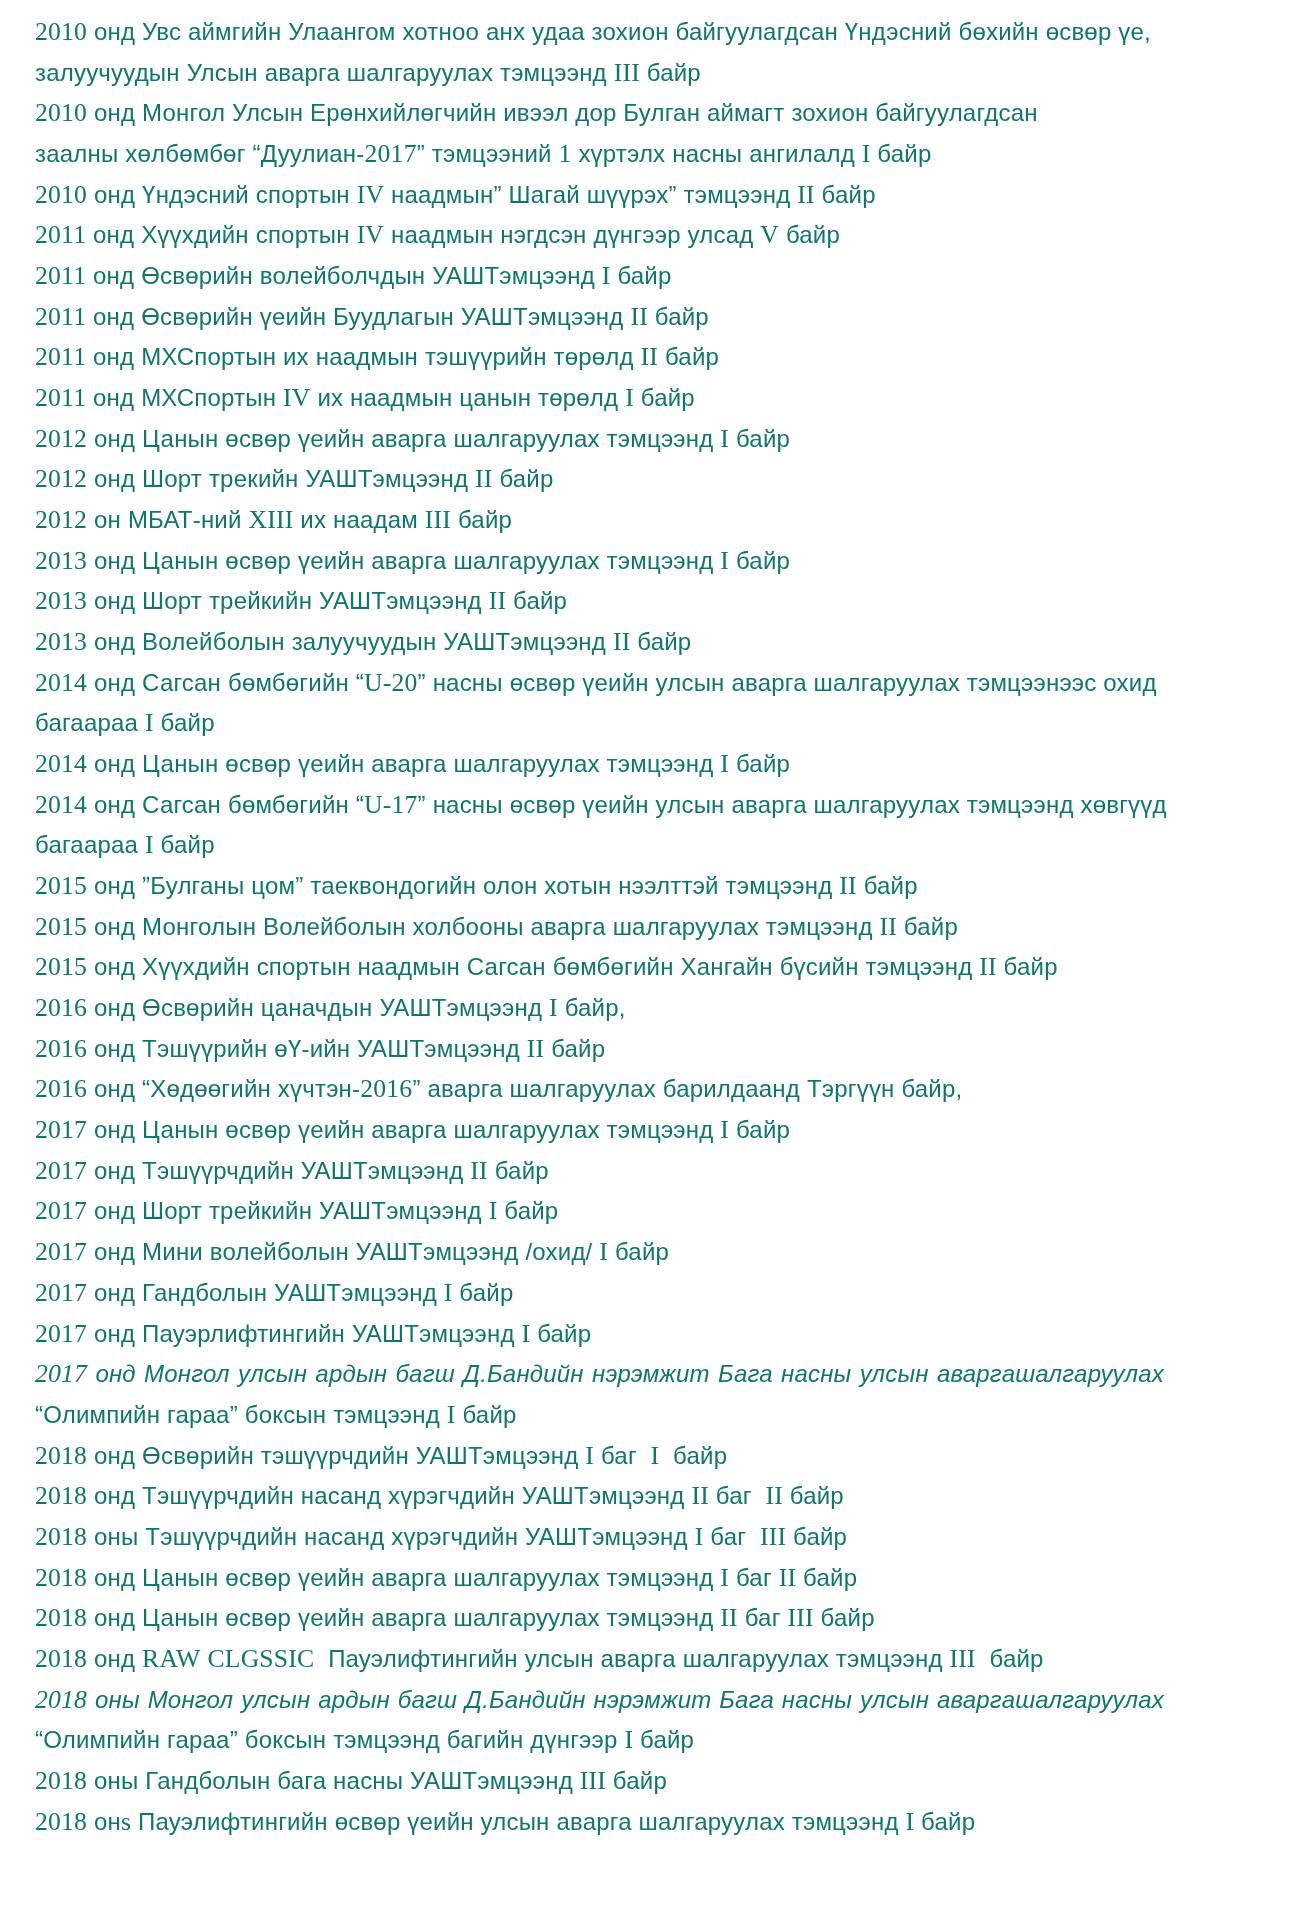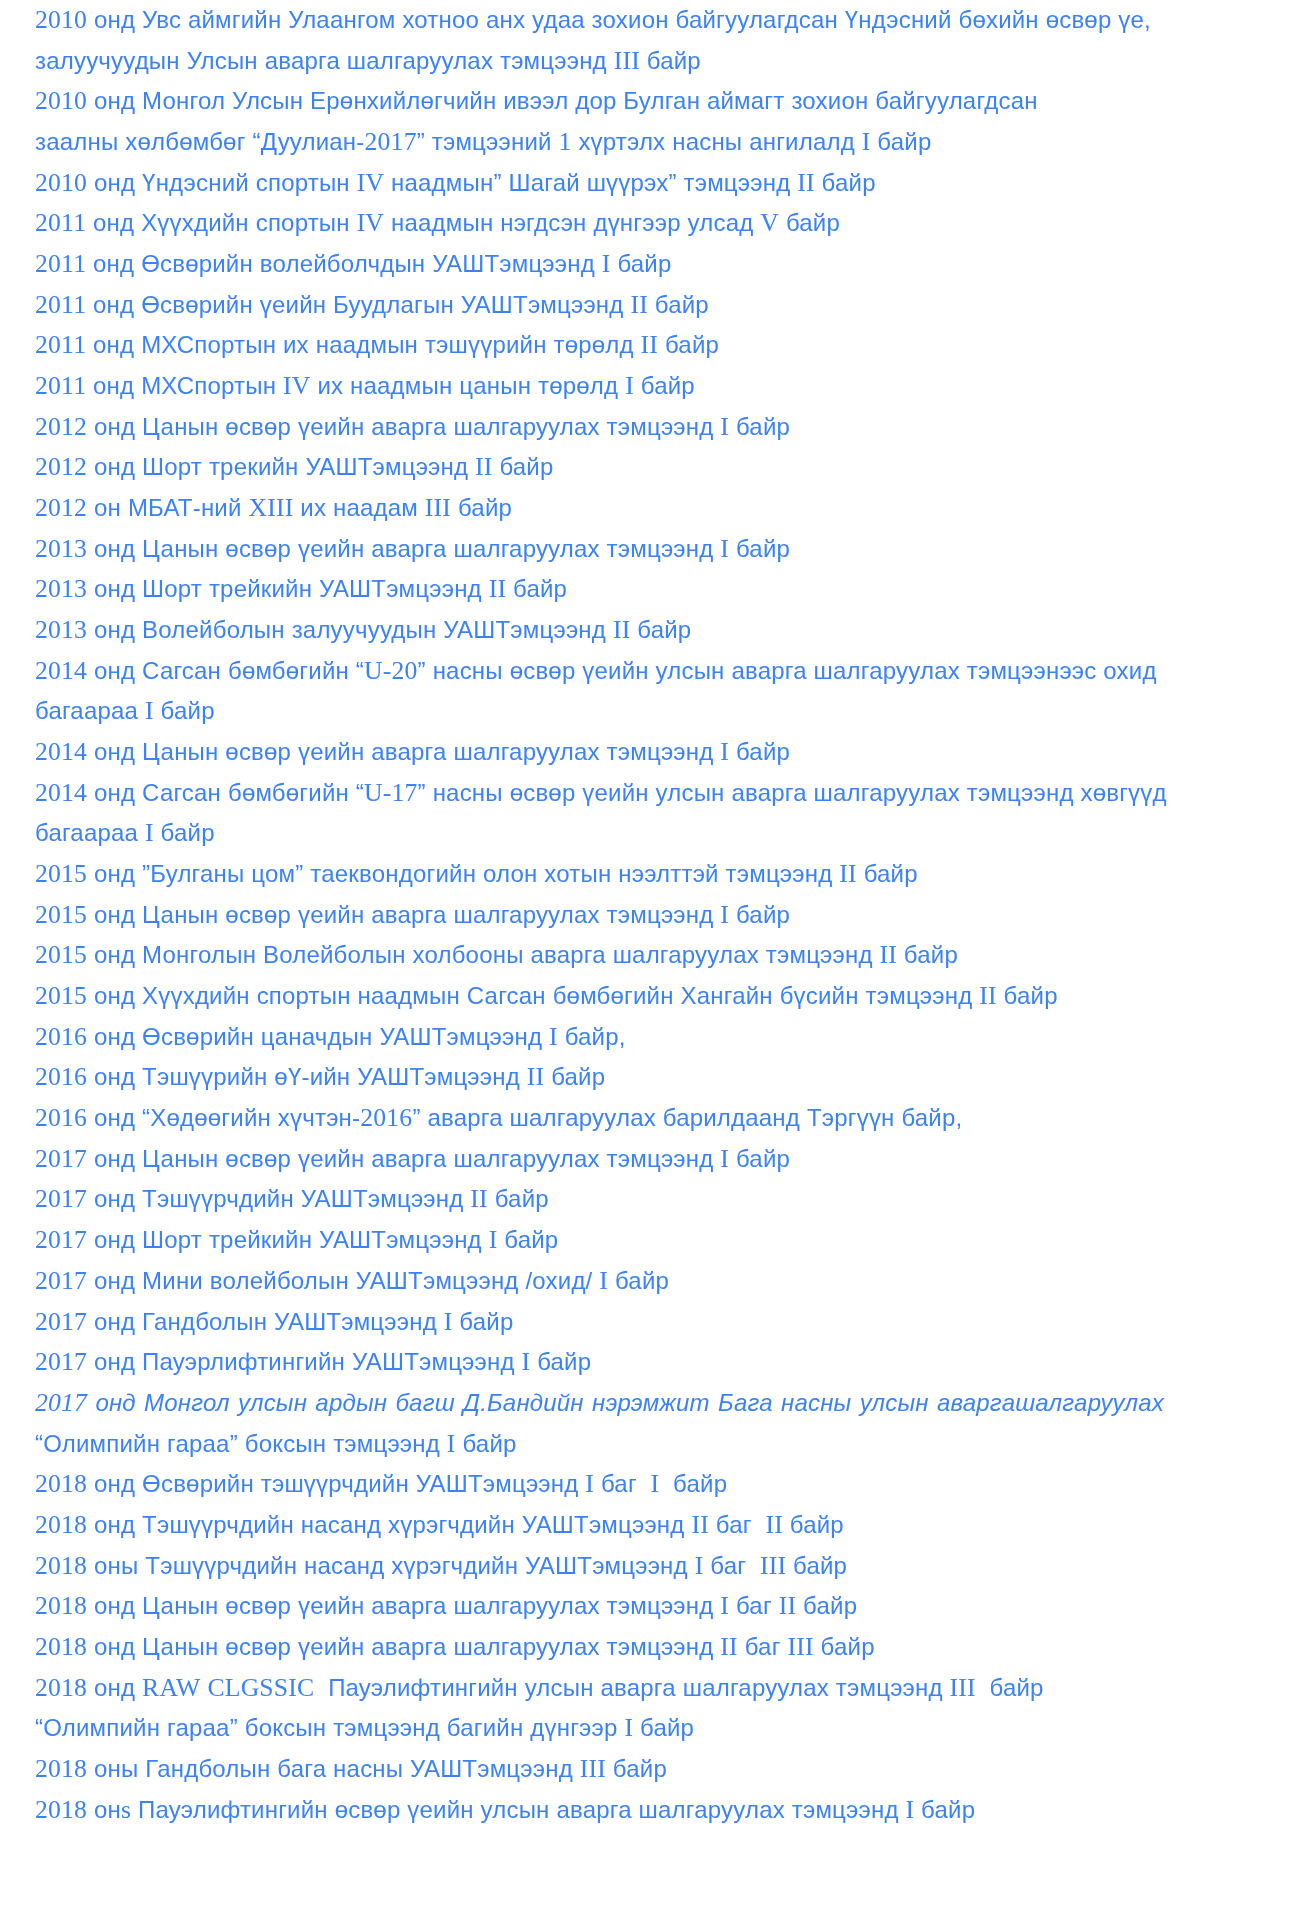--- a/index.html
+++ b/index.html
@@ -5,23 +5,23 @@
   html, body {
     margin: 0;
     padding: 0;
     background: #ffffff;
   }
   .page {
     position: relative;
     width: 1199px;
     height: 1920px;
     background: #ffffff;
-    color: #3b82f6;
+    color: #0f766e;
     box-sizing: border-box;
-    padding: 0 35px 0 35px;
+    padding: 12px 35px 0 35px;
     overflow: hidden;
     font-family: "Liberation Sans", sans-serif;
     font-size: 24px;
   }
   .line {
     height: 40.68px;
     line-height: 40.68px;
     white-space: pre;          
     text-align: left;
     letter-spacing: 0.2px;
@@ -58,37 +58,37 @@
       <div class="line"><span class="tok">2012</span> он МБАТ-ний <span class="tok">XIII</span> их наадам <span class="tok">III</span> байр</div>
       <div class="line"><span class="tok">2013</span> онд Цанын өсвөр үеийн аварга шалгаруулах тэмцээнд <span class="tok">I</span> байр</div>
       <div class="line"><span class="tok">2013</span> онд Шорт трейкийн УАШТэмцээнд <span class="tok">II</span> байр</div>
       <div class="line"><span class="tok">2013</span> онд Волейболын залуучуудын УАШТэмцээнд <span class="tok">II</span> байр</div>
       <div class="line"><span class="tok">2014</span> онд Сагсан бөмбөгийн “<span class="tok">U-20</span>” насны өсвөр үеийн улсын аварга шалгаруулах тэмцээнээс охид</div>
       <div class="line">багаараа <span class="tok">I</span> байр</div>
       <div class="line"><span class="tok">2014</span> онд Цанын өсвөр үеийн аварга шалгаруулах тэмцээнд <span class="tok">I</span> байр</div>
       <div class="line"><span class="tok">2014</span> онд Сагсан бөмбөгийн “<span class="tok">U-17</span>” насны өсвөр үеийн улсын аварга шалгаруулах тэмцээнд хөвгүүд</div>
       <div class="line">багаараа <span class="tok">I</span> байр</div>
       <div class="line"><span class="tok">2015</span> онд ”Булганы цом” таеквондогийн олон хотын нээлттэй тэмцээнд <span class="tok">II</span> байр</div>
-      <div class="line"><span class="tok">2015</span> онд Цанын өсвөр үеийн аварга шалгаруулах тэмцээнд <span class="tok">I</span> байр</div>
       <div class="line"><span class="tok">2015</span> онд Монголын Волейболын холбооны аварга шалгаруулах тэмцээнд <span class="tok">II</span> байр</div>
       <div class="line"><span class="tok">2015</span> онд Хүүхдийн спортын наадмын Сагсан бөмбөгийн Хангайн бүсийн тэмцээнд <span class="tok">II</span> байр</div>
       <div class="line"><span class="tok">2016</span> онд Өсвөрийн цаначдын УАШТэмцээнд <span class="tok">I</span> байр,</div>
       <div class="line"><span class="tok">2016</span> онд Тэшүүрийн өҮ-ийн УАШТэмцээнд <span class="tok">II</span> байр</div>
       <div class="line"><span class="tok">2016</span> онд “Хөдөөгийн хүчтэн-<span class="tok">2016</span>” аварга шалгаруулах барилдаанд Тэргүүн байр,</div>
       <div class="line"><span class="tok">2017</span> онд Цанын өсвөр үеийн аварга шалгаруулах тэмцээнд <span class="tok">I</span> байр</div>
       <div class="line"><span class="tok">2017</span> онд Тэшүүрчдийн УАШТэмцээнд <span class="tok">II</span> байр</div>
       <div class="line"><span class="tok">2017</span> онд Шорт трейкийн УАШТэмцээнд <span class="tok">I</span> байр</div>
       <div class="line"><span class="tok">2017</span> онд Мини волейболын УАШТэмцээнд /охид/ <span class="tok">I</span> байр</div>
       <div class="line"><span class="tok">2017</span> онд Гандболын УАШТэмцээнд <span class="tok">I</span> байр</div>
       <div class="line"><span class="tok">2017</span> онд Пауэрлифтингийн УАШТэмцээнд <span class="tok">I</span> байр</div>
       <div class="line justify"><span class="tok">2017</span> онд Монгол улсын ардын багш Д.Бандийн нэрэмжит Бага насны улсын аваргашалгаруулах</div>
       <div class="line">“Олимпийн гараа” боксын тэмцээнд <span class="tok">I</span> байр</div>
       <div class="line"><span class="tok">2018</span> онд Өсвөрийн тэшүүрчдийн УАШТэмцээнд <span class="tok">I</span> баг  <span class="tok">I</span>  байр</div>
       <div class="line"><span class="tok">2018</span> онд Тэшүүрчдийн насанд хүрэгчдийн УАШТэмцээнд <span class="tok">II</span> баг  <span class="tok">II</span> байр</div>
       <div class="line"><span class="tok">2018</span> оны Тэшүүрчдийн насанд хүрэгчдийн УАШТэмцээнд <span class="tok">I</span> баг  <span class="tok">III</span> байр</div>
       <div class="line"><span class="tok">2018</span> онд Цанын өсвөр үеийн аварга шалгаруулах тэмцээнд <span class="tok">I</span> баг <span class="tok">II</span> байр</div>
       <div class="line"><span class="tok">2018</span> онд Цанын өсвөр үеийн аварга шалгаруулах тэмцээнд <span class="tok">II</span> баг <span class="tok">III</span> байр</div>
       <div class="line"><span class="tok">2018</span> онд <span class="tok">RAW</span> <span class="tok">CLGSSIC</span>  Пауэлифтингийн улсын аварга шалгаруулах тэмцээнд <span class="tok">III</span>  байр</div>
+      <div class="line justify"><span class="tok">2018</span> оны Монгол улсын ардын багш Д.Бандийн нэрэмжит Бага насны улсын аваргашалгаруулах</div>
       <div class="line">“Олимпийн гараа” боксын тэмцээнд багийн дүнгээр <span class="tok">I</span> байр</div>
       <div class="line"><span class="tok">2018</span> оны Гандболын бага насны УАШТэмцээнд <span class="tok">III</span> байр</div>
       <div class="line"><span class="tok">2018</span> он<span class="tok">s</span> Пауэлифтингийн өсвөр үеийн улсын аварга шалгаруулах тэмцээнд <span class="tok">I</span> байр</div>
     </div>
 </div>
 
 </body></html>

